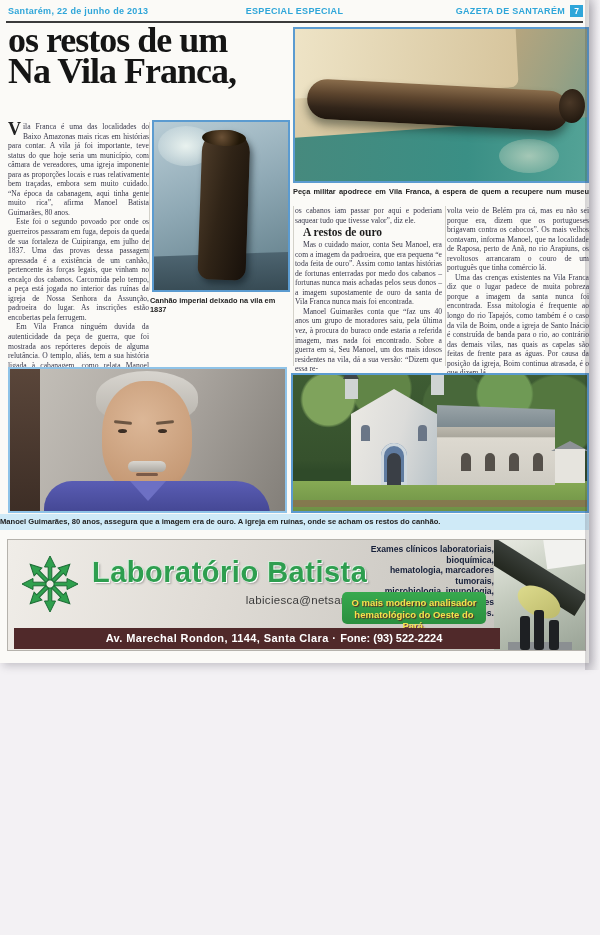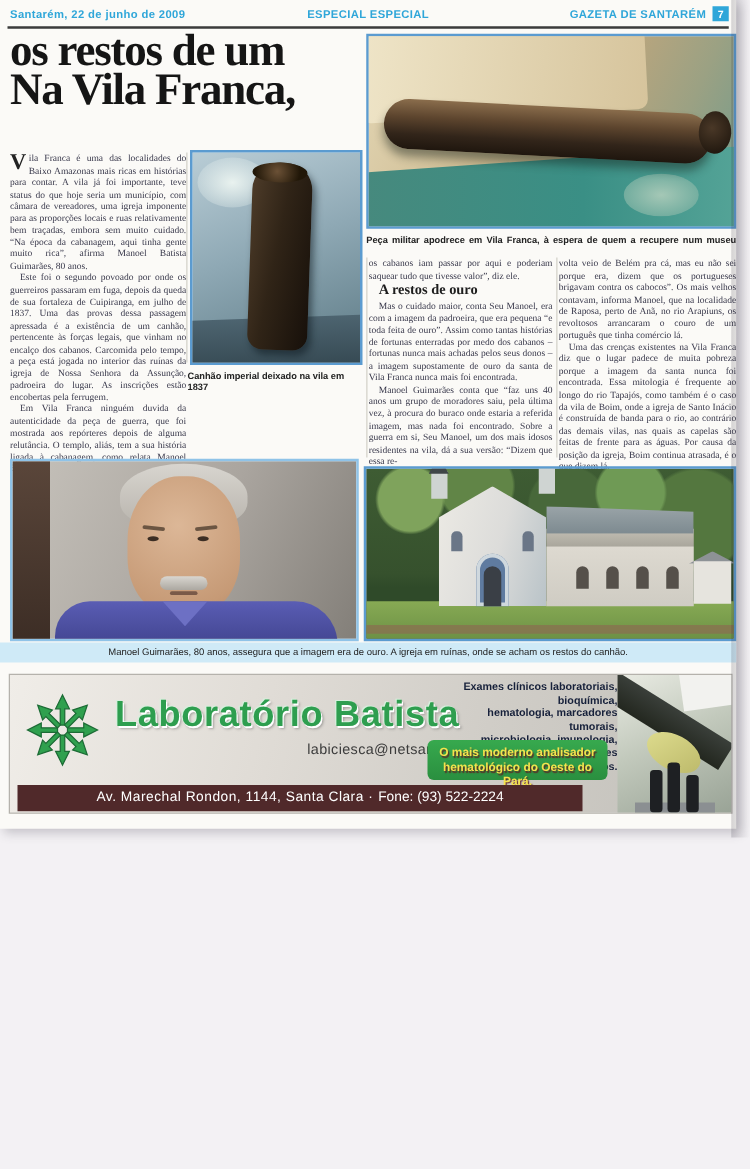--- a/index.html
+++ b/index.html
@@ -128,22 +128,22 @@
   .pc-spire1{left:50px;bottom:132px;}
   .pc-spire2{left:136px;bottom:136px;}
   .pc-nave{position:absolute;left:144px;bottom:26px;width:118px;height:62px;background:linear-gradient(#c3bfb4 0%,#aaa79d 22%,#ddd9d0 24%,#cfccc3 100%);}
   .pc-roof{position:absolute;left:144px;bottom:84px;width:118px;height:22px;background:linear-gradient(#9aa4a8,#7d8a90);clip-path:polygon(0 100%,100% 100%,100% 20%,0 0);}
   .pc-nwin{position:absolute;bottom:40px;width:10px;height:18px;border-radius:5px 5px 0 0;background:#55504a;}
   .pc-shed{position:absolute;left:262px;bottom:28px;width:30px;height:34px;background:#e6e4de;}
   .pc-shedroof{position:absolute;left:258px;bottom:60px;width:38px;height:10px;background:#8d9296;clip-path:polygon(0 100%,100% 100%,50% 0);}
   
   .strip{
     position:absolute;left:0;top:514px;width:589px;height:16px;
-    background:#cfeaf7;font-size:7.6px;font-weight:normal;color:#222;
-    text-align:center;line-height:16px;
+    background:#cfeaf7;font-size:7.6px;font-weight:bold;color:#222;
+    text-align:left;line-height:16px;
   }
   
   .ad{
     position:absolute;left:7px;top:539px;width:579px;height:112px;
     box-sizing:border-box;border:1px solid #b5b2ac;
     background:linear-gradient(105deg,#f0ede8 0%,#e0dcd6 35%,#d0cdc7 65%,#c2c0ba 100%);
     overflow:hidden;
   }
   .ad-logo{position:absolute;left:10px;top:12px;width:64px;height:64px;}
   .ad-brand{
@@ -167,32 +167,32 @@
   .ad-photo{position:absolute;left:486px;top:0;width:93px;height:112px;background:linear-gradient(155deg,#e9ebe3 0%,#c2c9bc 45%,#98a295 100%);overflow:hidden;}
   .ap-machine{position:absolute;right:-6px;top:-4px;width:48px;height:30px;background:#f2f2ef;transform:rotate(-8deg);}
   .ap-arm{position:absolute;left:-24px;top:22px;width:120px;height:24px;background:linear-gradient(#3a3f3a,#23271f);transform:rotate(32deg);}
   .ap-glove{position:absolute;left:22px;top:48px;width:46px;height:28px;border-radius:50%;background:linear-gradient(120deg,#dedc8e,#bcb96a);transform:rotate(28deg);}
   .ap-tube1,.ap-tube2,.ap-tube3{position:absolute;bottom:2px;width:10px;height:34px;border-radius:3px;background:#1e2023;}
   .ap-tube1{left:26px;}.ap-tube2{left:40px;height:40px;}.ap-tube3{left:55px;height:30px;}
   .ap-rack{position:absolute;left:14px;bottom:0;width:64px;height:10px;background:#8b8f92;}
   .ad-bar{
     position:absolute;left:6px;top:88px;width:452px;height:21px;
     background:#50292a;color:#fff;text-align:center;line-height:21px;
-    font-size:11px;font-weight:normal;letter-spacing:.4px;white-space:nowrap;
+    font-size:11px;font-weight:bold;letter-spacing:.4px;white-space:nowrap;padding-left:34px;
   }
   .ad-bar .phone{font-family:"Liberation Sans", sans-serif;letter-spacing:0;margin-left:4px;}
   
   .edge{position:absolute;left:585px;top:0;width:15px;height:670px;background:linear-gradient(to right,rgba(40,35,50,.18),rgba(40,35,50,0));}
 </style>
 </head>
 <body>
 
 <div class="sheet">
 
-  <div class="hdr-item hdr-date">Santarém, 22 de junho de 2009</div>
+  <div class="hdr-item hdr-date">Santarém, 22 de junho de 2013</div>
   <div class="hdr-item hdr-section">ESPECIAL ESPECIAL</div>
   <div class="hdr-item hdr-mast">GAZETA DE SANTARÉM</div>
   <div class="hdr-badge">7</div>
   <div class="hdr-rule"></div>
 
   <div class="headline">
     <div>os restos de um</div>
     <div>Na Vila Franca,</div>
   </div>
 

